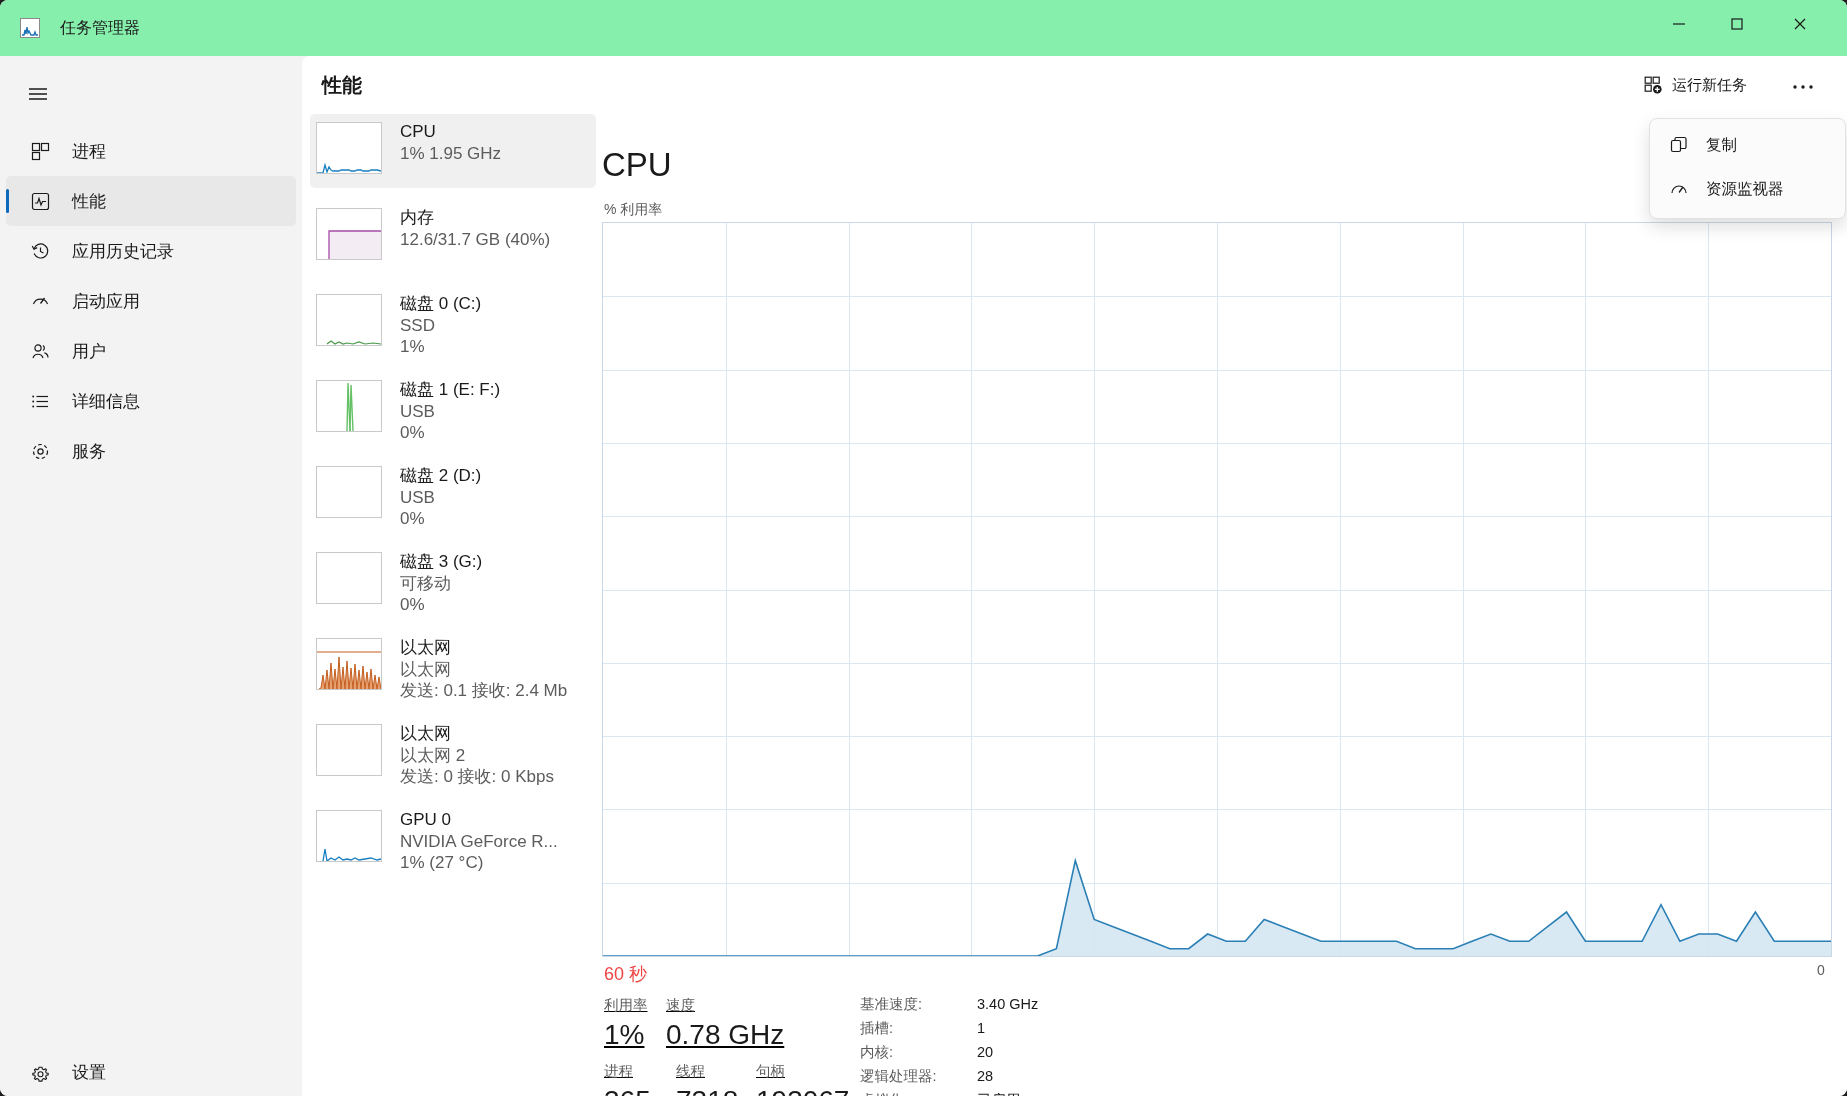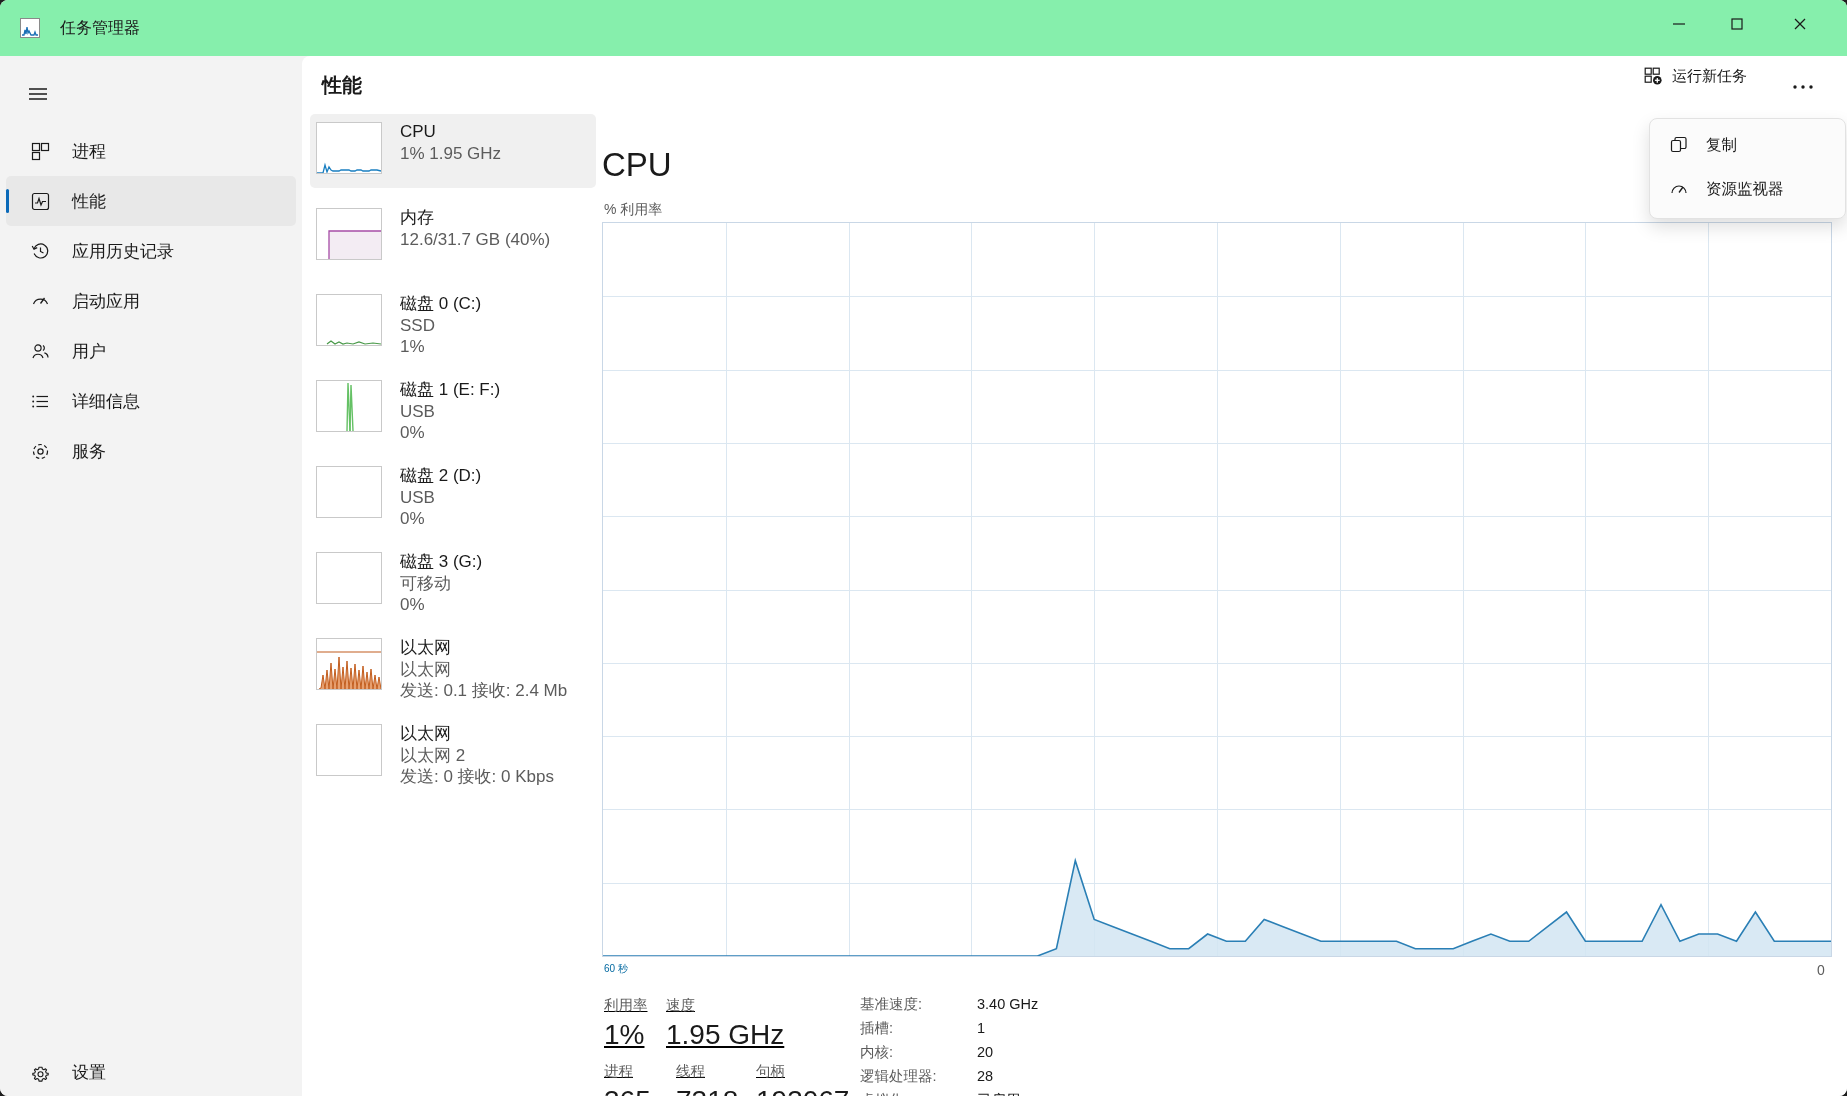--- a/index.html
+++ b/index.html
@@ -105,21 +105,21 @@
     width: 1545px; height: 58px;
   }
   #page-title {
     position: absolute; left: 20px; top: 0; height: 58px;
     display: flex; align-items: center;
     font-size: 20px; font-weight: 600; color: #1a1a1a;
   }
   #run-task-btn {
     position: absolute; right: 88px; top: 11px;
     height: 36px;
-    display: flex; align-items: flex-start; gap: 9px;
+    display: flex; align-items: center; gap: 9px;
     padding: 0 12px;
     border-radius: 5px;
     font-size: 15px; color: #1a1a1a;
     cursor: default;
   }
   #run-task-btn svg { display: block; }
   #more-btn {
     position: absolute; right: 22px; top: 11px;
     width: 44px; height: 36px;
     display: flex; align-items: center; justify-content: center;
@@ -184,21 +184,21 @@
   #graph-wrap {
     position: absolute; left: 0; top: 108px;
     width: 1230px; height: 735px;
     border: 1px solid #c9d7e6;
     background: #ffffff;
     overflow: hidden;
   }
   #graph-wrap svg { display: block; }
   #x-left {
     position: absolute; left: 2px; top: 848px;
-    font-size: 10px; color: #0369a1; text-align: right;
+    font-size: 18px; color: #ef4444; text-align: right;
   }
   #x-right {
     position: absolute; left: 1215px; top: 848px;
     font-size: 14px; color: #5c5c5c;
   }
 
   
   #stats-left { position: absolute; left: 2px; top: 880px; width: 260px; }
   .stat-row { display: flex; text-decoration: underline; }
   .stat-block { }
@@ -491,20 +491,32 @@
 
       <div class="res-item">
         <div class="res-thumb"></div>
         <div class="res-text">
           <div class="res-name">以太网</div>
           <div class="res-sub">以太网 2</div>
           <div class="res-sub">发送: 0 接收: 0 Kbps</div>
         </div>
       </div>
 
+      <div class="res-item">
+        <div class="res-thumb">
+          <svg width="64" height="50" viewBox="0 0 64 50">
+            <polyline points="6,50 8,38 10,50 14,47 18,49 22,46 26,49 30,48 34,49 38,47 42,49 48,48 54,47 60,49 64,48" fill="none" stroke="#1a7fc1" stroke-width="1.3"></polyline>
+          </svg>
+        </div>
+        <div class="res-text">
+          <div class="res-name">GPU 0</div>
+          <div class="res-sub">NVIDIA GeForce R...</div>
+          <div class="res-sub">1% (27 °C)</div>
+        </div>
+      </div>
     </div>
 
     <div id="detail">
       <div id="cpu-title">CPU</div>
       <div id="cpu-model">Intel(R) Core</div>
       <div id="util-label">% 利用率</div>
 
       <div id="graph-wrap">
         <svg id="chart-svg" width="1228" height="733" viewBox="0 0 1228 733">
             <line x1="123.5" y1="0" x2="123.5" y2="733" stroke="#dbe7f1" stroke-width="1"></line>
@@ -534,21 +546,21 @@
       <div id="x-right">0</div>
 
       <div id="stats-left">
         <div class="stat-row">
           <div class="stat-block" style="width:62px">
             <div class="stat-cap">利用率</div>
             <div class="stat-val">1%</div>
           </div>
           <div class="stat-block">
             <div class="stat-cap">速度</div>
-            <div class="stat-val">1.95 GHz</div>
+            <div class="stat-val">0.78 GHz</div>
           </div>
         </div>
         <div class="stat-row" style="margin-top:6px">
           <div class="stat-block" style="width:72px">
             <div class="stat-cap">进程</div>
             <div class="stat-val">365</div>
           </div>
           <div class="stat-block" style="width:80px">
             <div class="stat-cap">线程</div>
             <div class="stat-val">7318</div>

